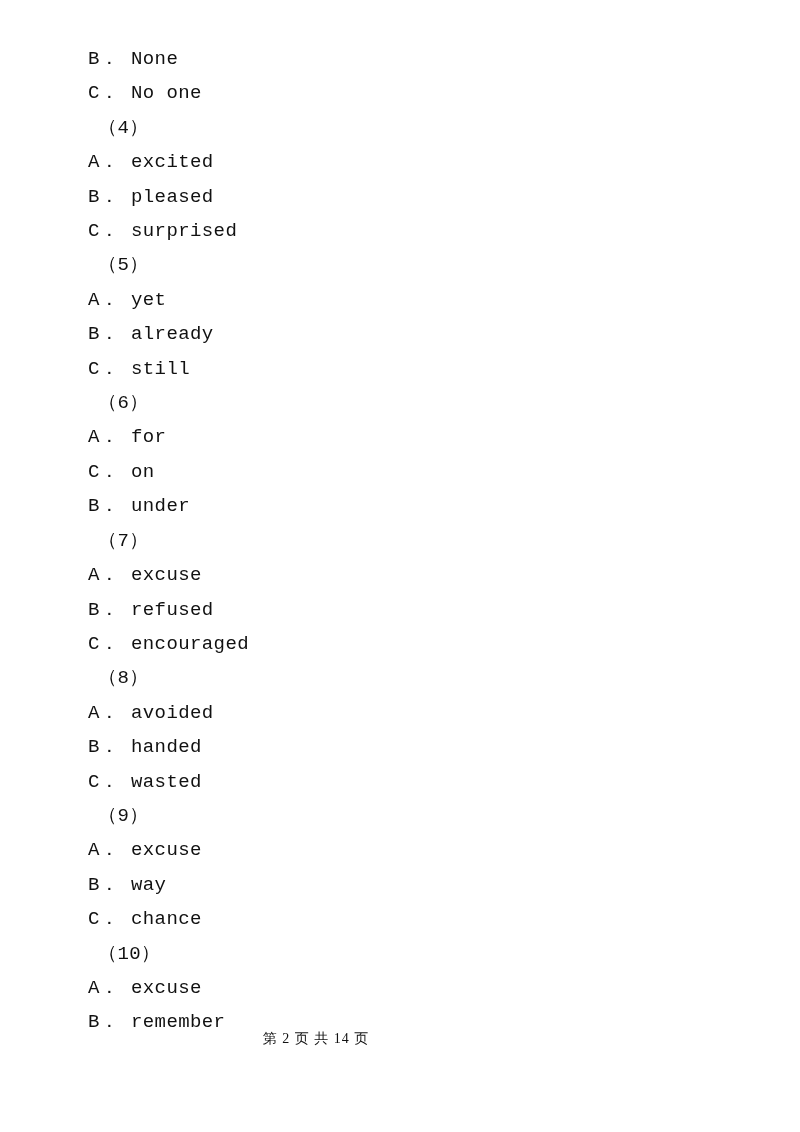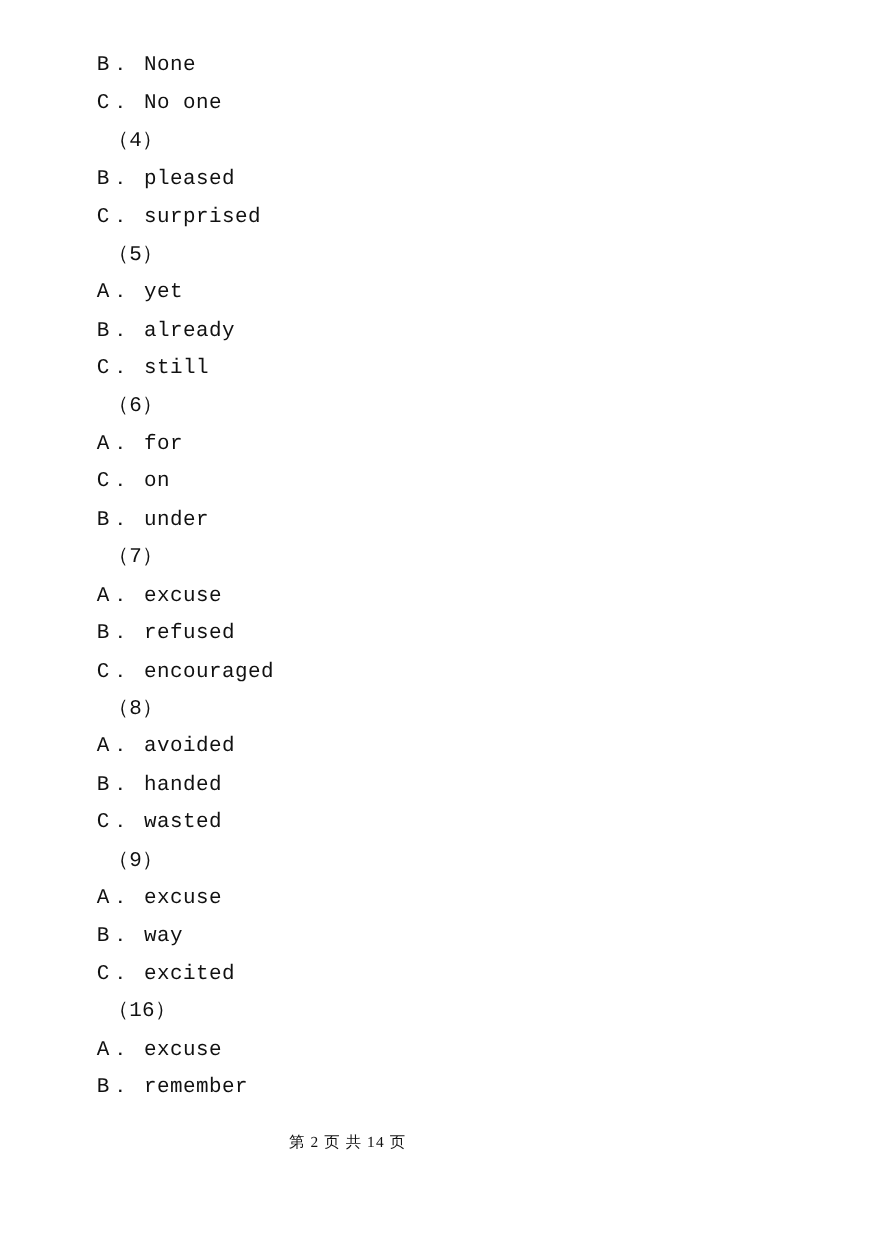--- a/index.html
+++ b/index.html
@@ -55,20 +55,21 @@
 </style>
 </head>
 <body>
 
 <div class="page">
 
   <div class="content">
     <div class="line opt">B． None</div>
     <div class="line opt">C． No one</div>
     <div class="line num">（4）</div>
+    <div class="line opt">A． excited</div>
     <div class="line opt">B． pleased</div>
     <div class="line opt">C． surprised</div>
     <div class="line num">（5）</div>
     <div class="line opt">A． yet</div>
     <div class="line opt">B． already</div>
     <div class="line opt">C． still</div>
     <div class="line num">（6）</div>
     <div class="line opt">A． for</div>
     <div class="line opt">C． on</div>
     <div class="line opt">B． under</div>
@@ -76,21 +77,21 @@
     <div class="line opt">A． excuse</div>
     <div class="line opt">B． refused</div>
     <div class="line opt">C． encouraged</div>
     <div class="line num">（8）</div>
     <div class="line opt">A． avoided</div>
     <div class="line opt">B． handed</div>
     <div class="line opt">C． wasted</div>
     <div class="line num">（9）</div>
     <div class="line opt">A． excuse</div>
     <div class="line opt">B． way</div>
-    <div class="line opt">C． excited</div>
-    <div class="line num">（16）</div>
+    <div class="line opt">C． chance</div>
+    <div class="line num">（10）</div>
     <div class="line opt">A． excuse</div>
     <div class="line opt">B． remember</div>
   </div>
 
   <div class="footer">第 2 页 共 14 页</div>
 
 </div>
 
 </body></html>

